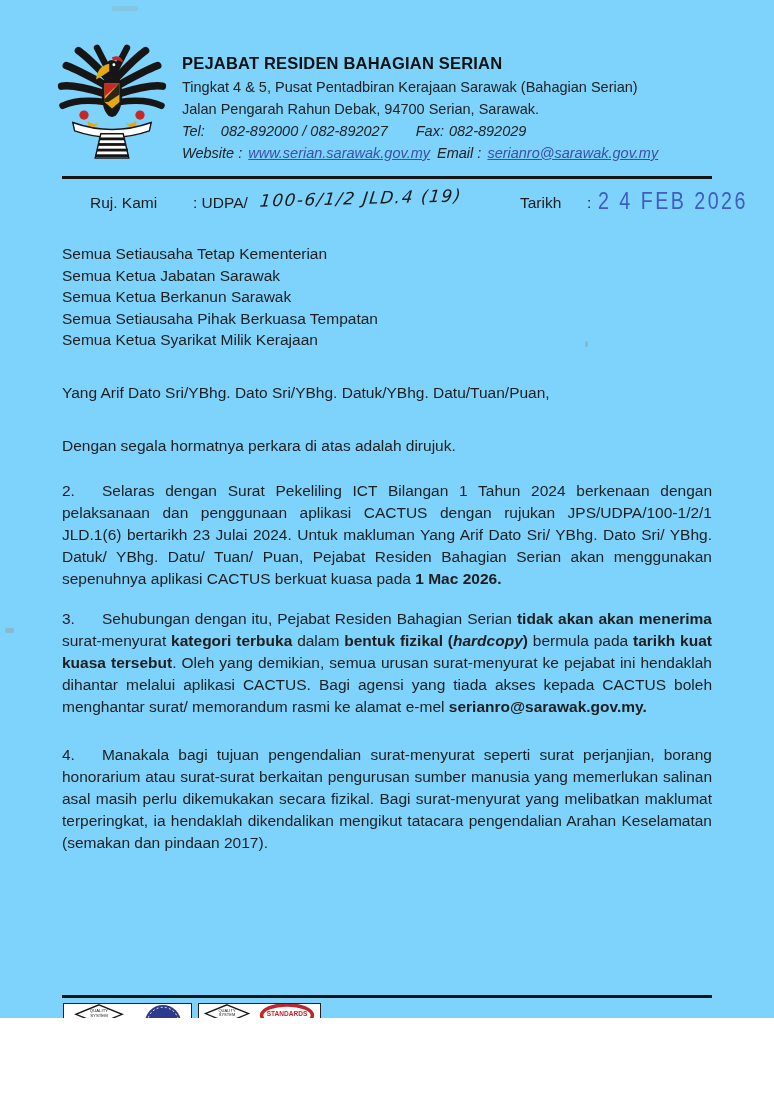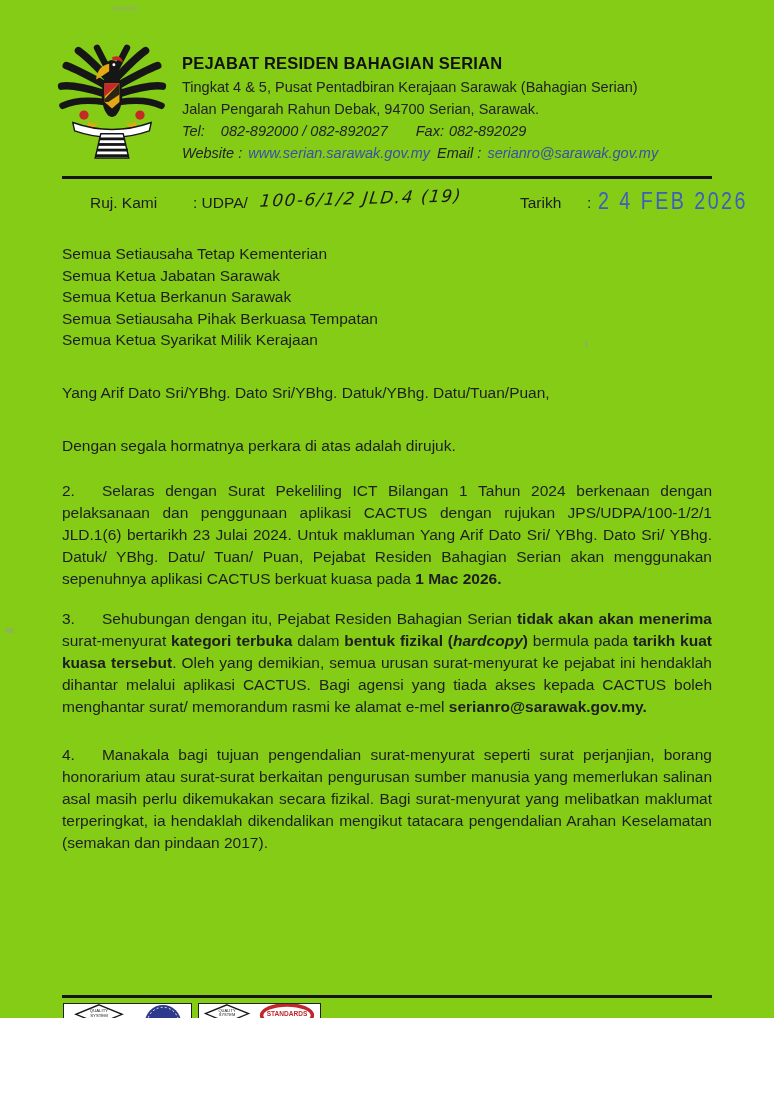--- a/index.html
+++ b/index.html
@@ -1,32 +1,32 @@
 <!DOCTYPE html>
 <html><head>
 <meta charset="utf-8">
 <style>
   html,body{margin:0;padding:0;background:#fff;}
   .page{
-    position:relative;width:774px;height:1018px;background:#84cc16;overflow:hidden;
+    position:relative;width:774px;height:1018px;background:#7dd3fc;overflow:hidden;
     font-family:"Liberation Sans","DejaVu Sans",sans-serif;color:#1e1e1e;
   }
   .m{margin-left:62px;margin-right:62px;}
 
   
   .letterhead{display:flex;padding:38px 62px 0 56px;}
   .crest{width:112px;height:128px;flex:0 0 112px;}
   .head-text{margin-left:14px;margin-top:14px;line-height:1.38;}
   .org-name{font-size:16.5px;font-weight:700;letter-spacing:.2px;color:#111;}
   .head-line{font-size:14.5px;margin-top:2px;color:#222;}
   .it{font-style:italic;}
   .tel-val{margin-left:16px;text-align:center;}
   .fax-label{margin-left:28px;}
   .fax-val{margin-left:5px;}
-  .lnk{color:#3b4fa5;margin-left:6px;}
+  .lnk{color:#3b4fa5;text-decoration:underline;margin-left:6px;}
   .email-label{margin-left:7px;}
   .head-rule{height:3px;background:#151515;margin-top:10px;}
 
   
   .ref-row{position:relative;height:38px;margin-top:7px;font-size:15.5px;color:#1c1c1c;}
   .ruj-label{position:absolute;left:28px;top:8px;}
   .ruj-printed{position:absolute;left:131px;top:8px;}
   .handwritten{
     position:absolute;left:198px;top:2px;font-size:17px;font-style:italic;
     letter-spacing:1.5px;transform:rotate(-1.5deg) skewX(-8deg);color:#191919;

